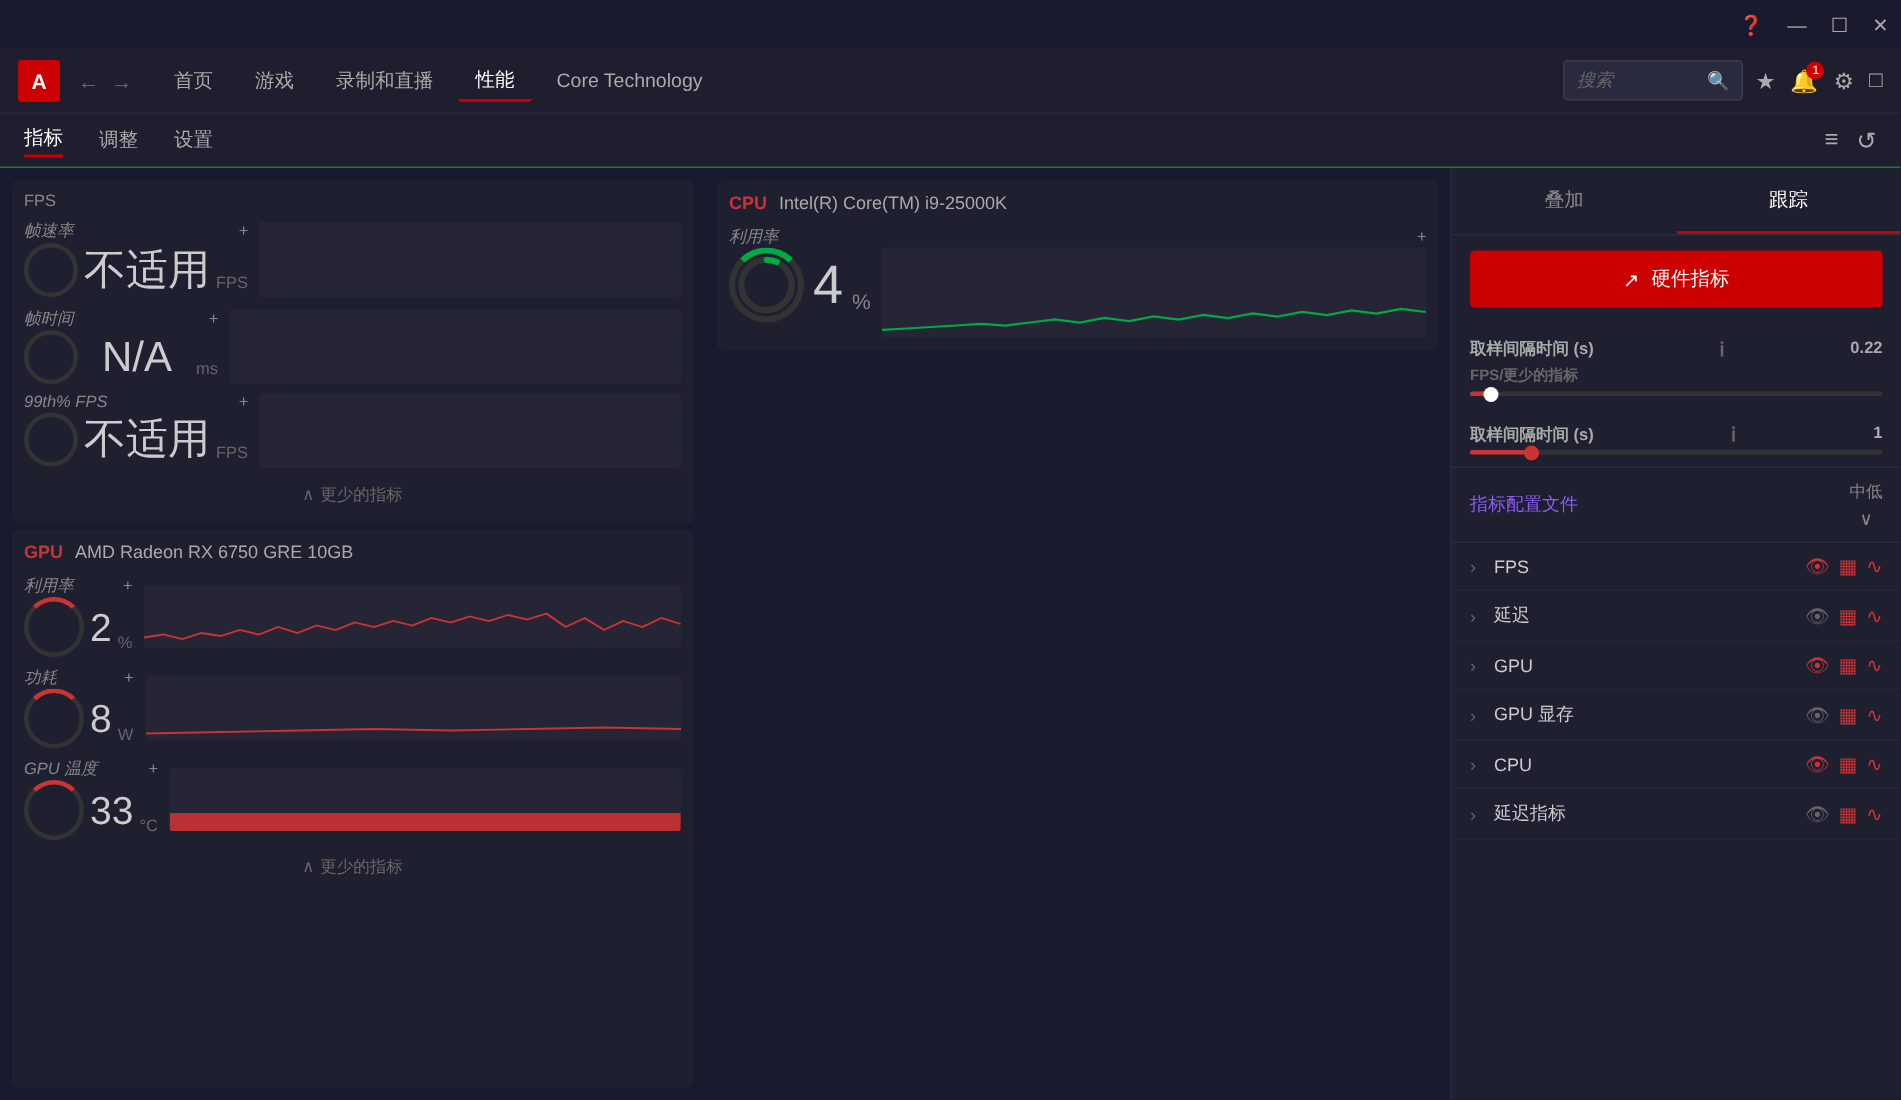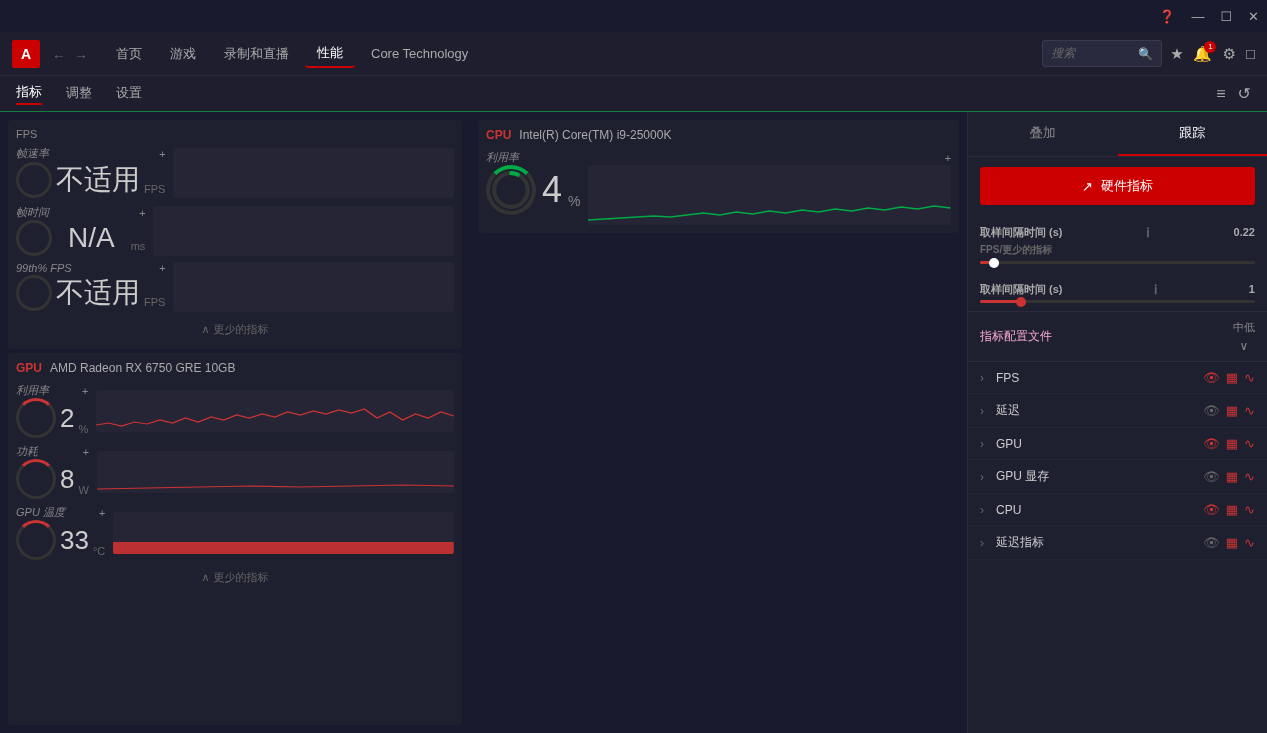--- a/index.html
+++ b/index.html
@@ -381,21 +381,21 @@
     
     .config-row {
       padding: 8px 12px;
       display: flex;
       align-items: center;
       justify-content: space-between;
       border-top: 1px solid #2a2a3e;
       border-bottom: 1px solid #2a2a3e;
     }
     .config-label {
-      color: #f9a8d4;
+      color: #8b5cf6;
       font-size: 12px;
     }
     .config-value {
       color: #888;
       font-size: 11px;
     }
 
     
     .metric-list-item {
       padding: 8px 12px;

